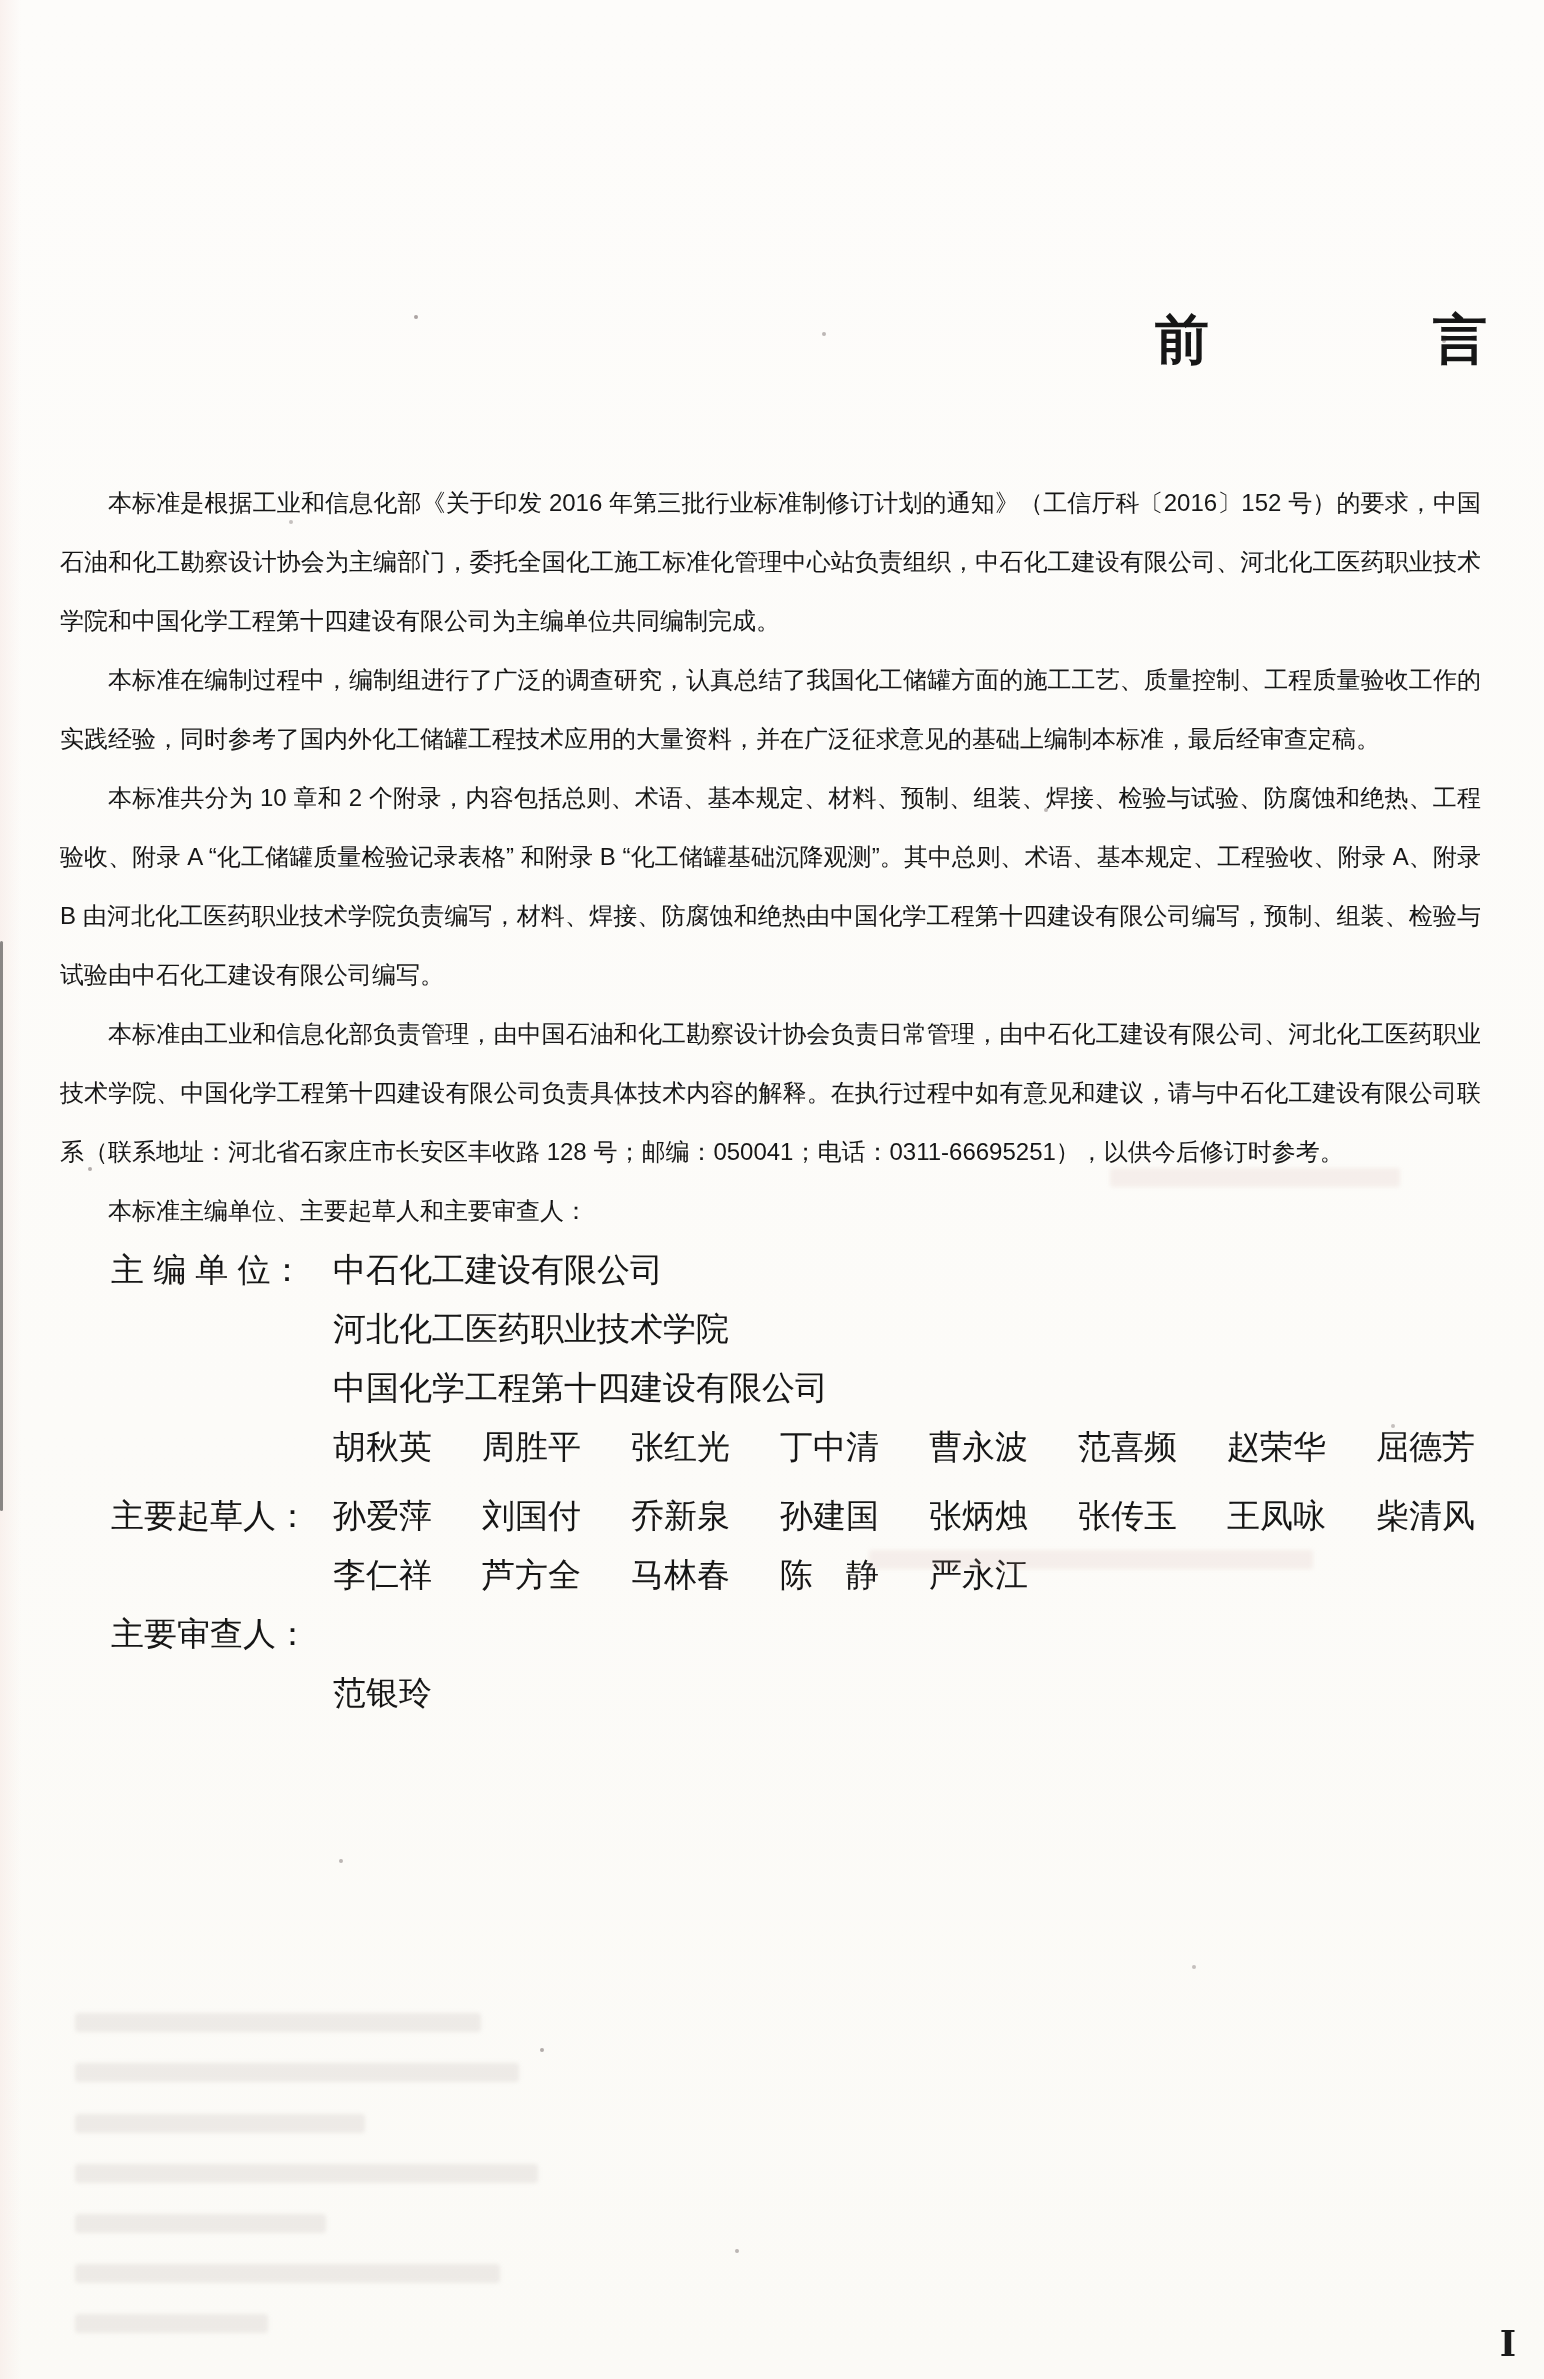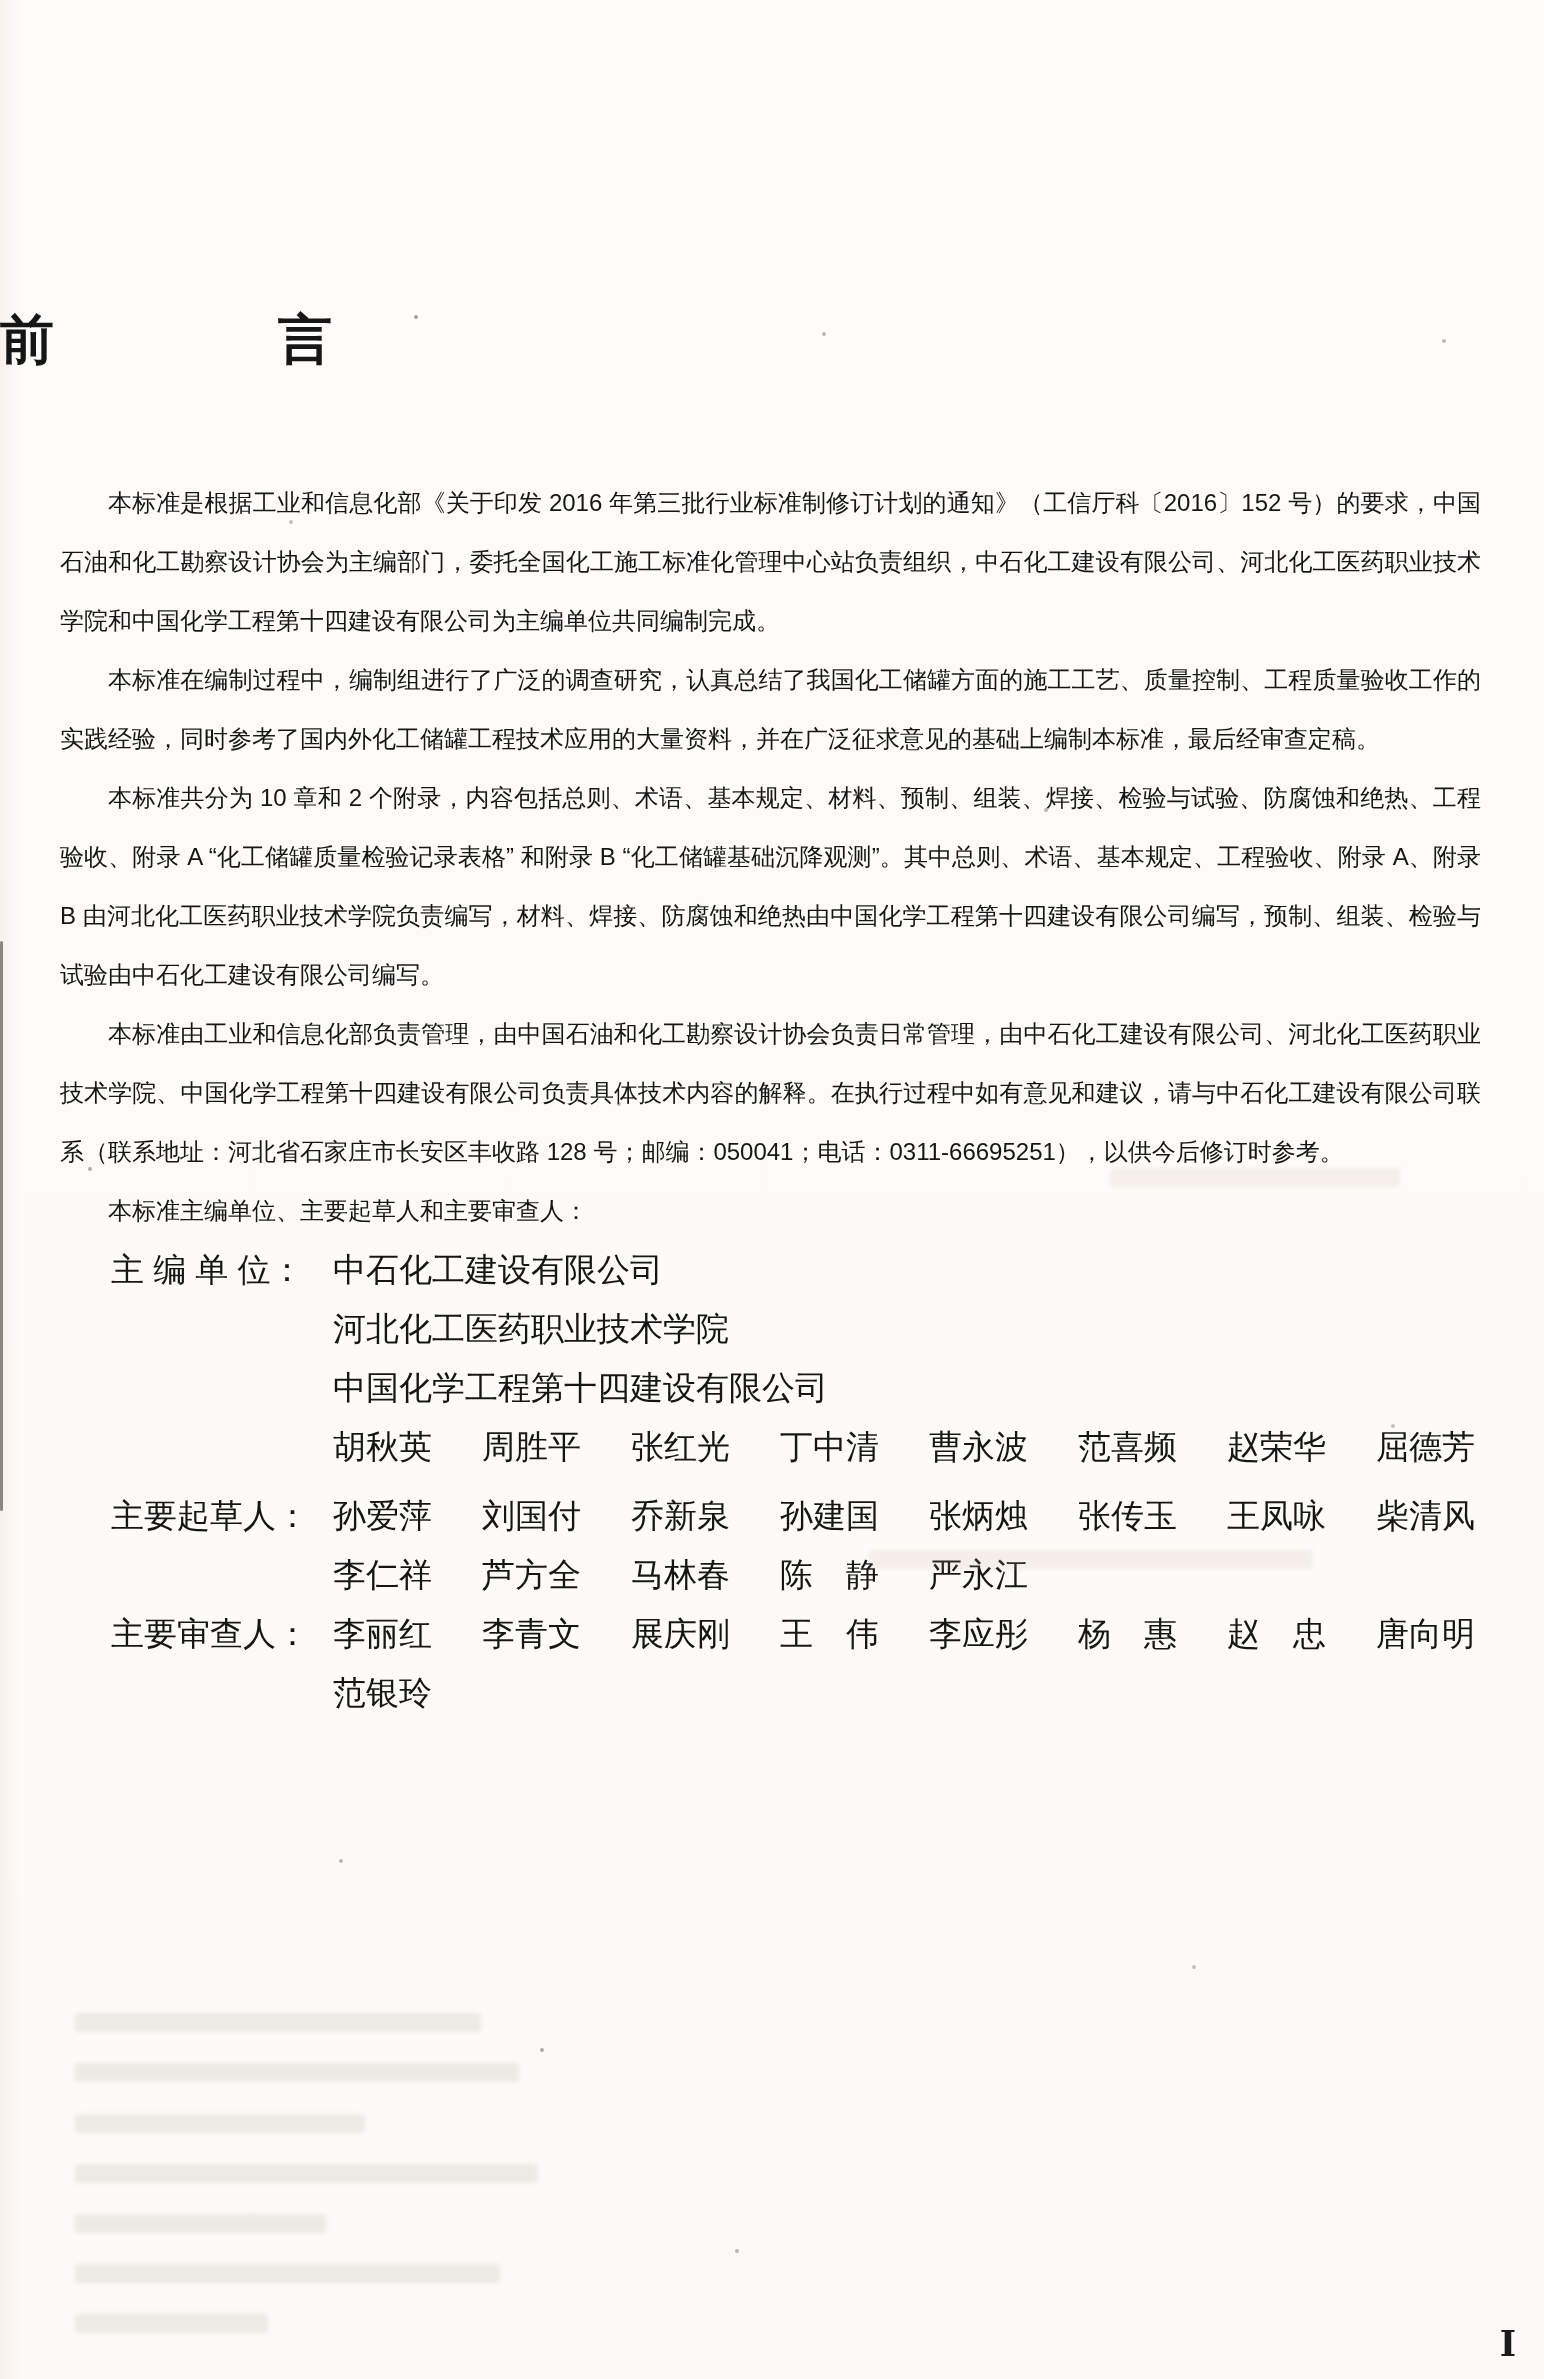--- a/index.html
+++ b/index.html
@@ -9,21 +9,21 @@
     margin:0 auto;
     background:
       linear-gradient(90deg, rgba(246,232,228,.55) 0px, rgba(252,251,248,0) 21px),
       linear-gradient(180deg, #fdfcfa 0%, #fcfbf8 60%, #fbfaf6 100%);
     color:#161616;
     font-family:"Liberation Sans","DejaVu Sans",sans-serif;
     overflow:hidden;
   }
   .title{
     margin:311px 58px 0 0;
-    text-align:left;
+    text-align:right;
     font-size:54px;
     font-weight:bold;
     line-height:56px;
     letter-spacing:0;
   }
   .title .gap{display:inline-block;width:224px;}
   .body-text{
     margin:106px 64px 0 60px;
     font-size:24px;
     line-height:59px;
@@ -140,30 +140,21 @@
       <span class="names">
           <span>李仁祥</span>
           <span>芦方全</span>
           <span>马林春</span>
           <span>陈　静</span>
           <span>严永江</span>
         </span>
     </div>
 
     <div class="credit-line">
-      <span class="credit-label">主要审查人：</span><span class="names">
-          <span>李丽红</span>
-          <span>李青文</span>
-          <span>展庆刚</span>
-          <span>王　伟</span>
-          <span>李应彤</span>
-          <span>杨　惠</span>
-          <span>赵　忠</span>
-          <span>唐向明</span>
-        </span>
+      <span class="credit-label">主要审查人：</span>
     </div>
     <div class="credit-line names-cont">
       <span class="names">
           <span>范银玲</span>
         </span>
     </div>
 
   </div>
 
   <div class="ghost pink" style="left:869px;top:1550px;width:444px;"></div>

